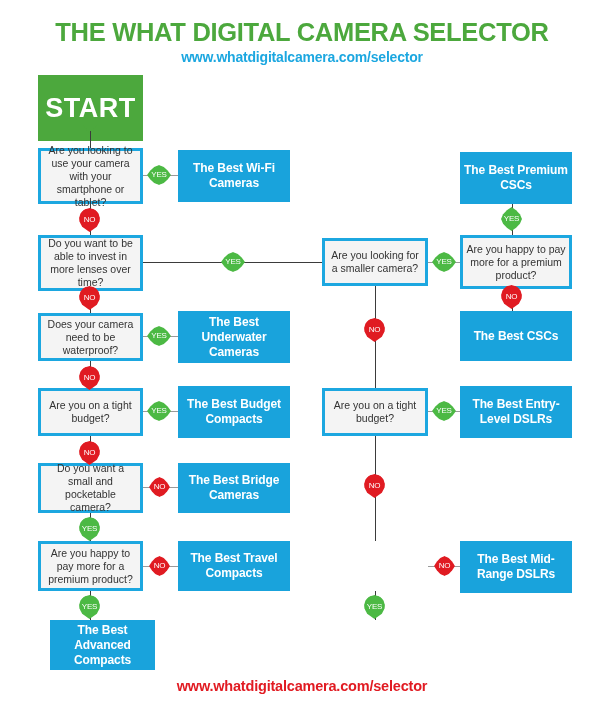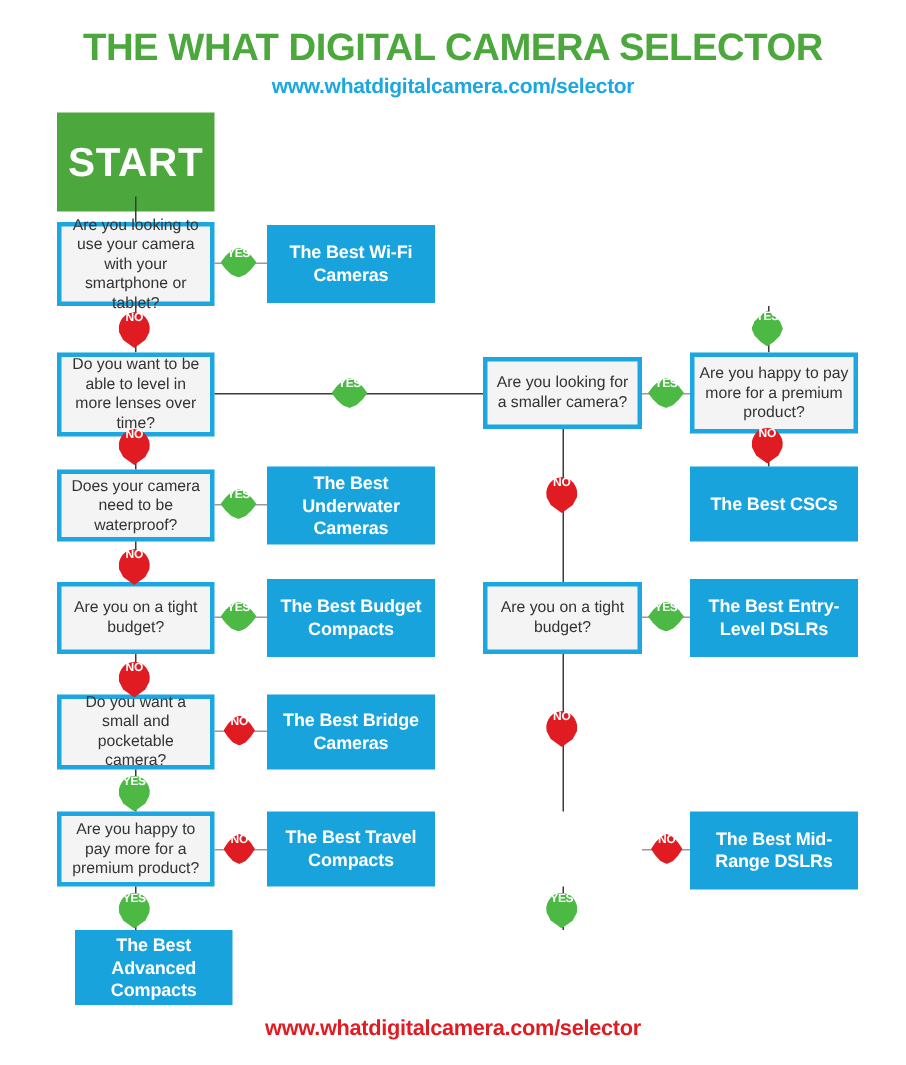--- a/index.html
+++ b/index.html
@@ -80,23 +80,23 @@
   }
 
   
   .line-v{position:absolute;width:1.4px;background:#3B3B3B;}
   .line-h{position:absolute;height:1.4px;background:#3B3B3B;}
   .line-h.grey{background:#9A9A9A;}
 
   
   .badge{
     position:absolute;
-    display:flex;justify-content:center;
+    display:flex;align-items:center;justify-content:center;
     color:#ffffff;
-    font-size:8px;font-weight:bold;
+    font-size:8px;font-weight:normal;
     letter-spacing:-0.2px;
     z-index:5;
   }
   .badge.yes .shape{background:#4CB944;}
   .badge.no  .shape{background:#E01B22;}
   .badge .shape{
     position:absolute;left:0;top:0;width:100%;height:100%;
     border-radius:50%;
   }
   .badge .txt{position:relative;z-index:2;line-height:1;}
@@ -149,21 +149,21 @@
       <span class="txt">YES</span>
   </div>
 
   <div class="line-v" style="left:89.5px;top:204px;height:31px;"></div>
   <div class="badge no pin-down" style="left:79px;top:208px;width:21px;height:24px;">
     <span class="shape"></span>
       <span class="txt">NO</span>
   </div>
 
   <div class="qbox" style="left:38px;top:235px;width:105px;height:56px;">
-    <span>Do you want to be able to level in more lenses over time?</span>
+    <span>Do you want to be able to invest in more lenses over time?</span>
   </div>
 
   <div class="line-h" style="left:143px;top:262px;width:179px;"></div>
   <div class="badge yes leaf-h" style="left:221px;top:252px;width:24px;height:20px;">
     <span class="shape"></span>
       <span class="txt">YES</span>
   </div>
 
   <div class="line-v" style="left:89.5px;top:291px;height:31px;"></div>
   <div class="badge no pin-down" style="left:79px;top:286px;width:21px;height:24px;">
@@ -240,20 +240,23 @@
   <div class="line-v" style="left:89.5px;top:591px;height:29px;"></div>
   <div class="badge yes pin-down" style="left:79px;top:595px;width:21px;height:24px;">
     <span class="shape"></span>
       <span class="txt">YES</span>
   </div>
 
   <div class="abox" style="left:50px;top:620px;width:105px;height:50px;">
     <span>The Best Advanced Compacts</span>
   </div>
 
+  <div class="abox" style="left:460px;top:152px;width:112px;height:52px;">
+    <span>The Best Premium CSCs</span>
+  </div>
   <div class="line-v" style="left:511.5px;top:204px;height:31px;"></div>
   <div class="badge yes leaf-v" style="left:501px;top:207px;width:21px;height:24px;">
     <span class="shape"></span>
       <span class="txt">YES</span>
   </div>
 
   <div class="qbox" style="left:322px;top:238px;width:106px;height:48px;">
     <span>Are you looking for a smaller camera?</span>
   </div>
   <div class="line-h grey" style="left:428px;top:262px;width:32px;"></div>

